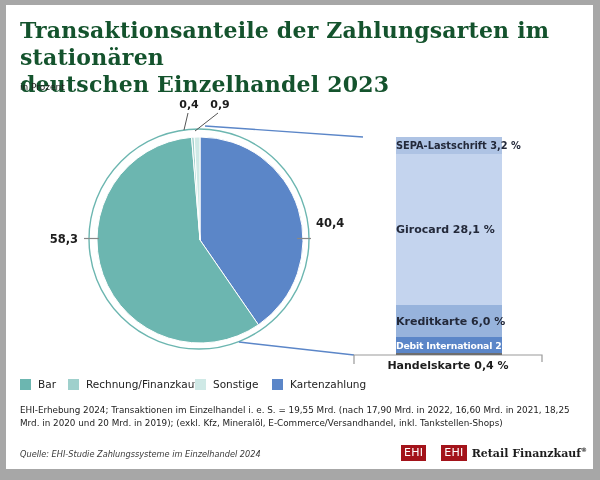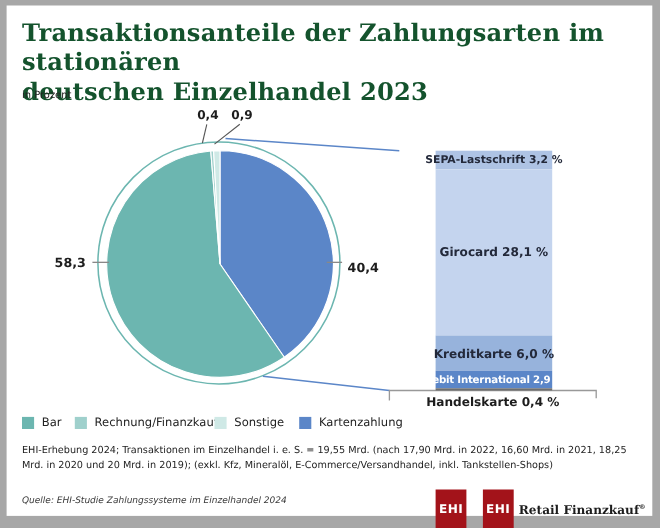--- a/index.html
+++ b/index.html
@@ -11,48 +11,48 @@
   .abs{position:absolute;}
   #title{
     left:20px;top:17px;width:562px;
     font-family:"DejaVu Serif","Liberation Serif",serif;
     font-weight:bold;font-size:22px;line-height:27px;color:#14532d;letter-spacing:0.2px;
   }
   #subtitle{left:20px;top:82px;font-size:9px;color:#222;}
   #chart-svg{left:0;top:0;}
   .pie-num{font-size:11.5px;font-weight:bold;color:#1d1d1d;}
   #label-bar-value{left:38px;top:232px;width:40px;text-align:right;}
-  #label-card-value{left:316px;top:236px;width:40px;text-align:left;}
+  #label-card-value{left:316px;top:216px;width:40px;text-align:left;}
   #label-invoice-value{left:174px;top:98px;width:30px;text-align:center;font-size:11px;}
   #label-other-value{left:205px;top:98px;width:30px;text-align:center;font-size:11px;}
   #stacked-bar{
     left:396px;top:137px;width:106px;height:218px;
     display:flex;flex-direction:column;
   }
-  .bar-seg{display:flex;align-items:center;justify-content:center;flex-basis:0;min-height:0;overflow:visible;}
+  .bar-seg{display:flex;align-items:center;flex-basis:0;min-height:0;overflow:visible;}
   .seg-label{font-weight:bold;white-space:nowrap;text-align:center;}
   .seg-label-0{font-size:9.8px;color:#23293a;}
   .seg-label-1{font-size:11px;color:#23293a;}
   .seg-label-2{font-size:11px;color:#23293a;}
   .seg-label-3{font-size:9.3px;color:#ffffff;letter-spacing:-0.2px;}
   #handelskarte-label{left:348px;top:359px;width:200px;text-align:center;font-size:11px;font-weight:bold;color:#1d1d1d;}
   .legend-item{position:absolute;top:378px;display:flex;align-items:center;}
   .legend-swatch{width:11px;height:11px;margin-right:7px;flex:none;}
   .legend-label{font-size:10.5px;color:#222;white-space:nowrap;}
   #legend-bar{left:20px;}
   #legend-invoice{left:68px;}
   #legend-other{left:195px;}
   #legend-card{left:272px;}
   #footnote{left:20px;top:404px;width:560px;font-size:8.8px;line-height:12.5px;color:#1c1c1c;}
   #source{left:20px;top:449px;font-size:8.2px;color:#3a3a3a;font-style:italic;}
   #logos{right:13px;top:445px;display:flex;align-items:center;gap:15px;}
   .logo{display:flex;align-items:center;gap:5px;}
   .logo-mark{
-    background:#a3131a;color:#ffffff;font-weight:bold;font-size:11px;
-    padding:12px 3px;line-height:12px;letter-spacing:0.3px;
+    background:#a3131a;color:#ffffff;font-weight:normal;font-size:11px;
+    padding:2px 3px;line-height:12px;letter-spacing:0.3px;
   }
   .logo-text-sans{font-size:11px;font-weight:bold;color:#1c1c1c;}
   .logo-text-serif{font-family:"DejaVu Serif","Liberation Serif",serif;font-size:11px;font-weight:bold;color:#1c1c1c;}
   .logo-reg{font-size:6px;vertical-align:super;line-height:0;}
 </style>
 </head>
 <body>
 
 <div id="root">
   <div id="canvas"></div>

